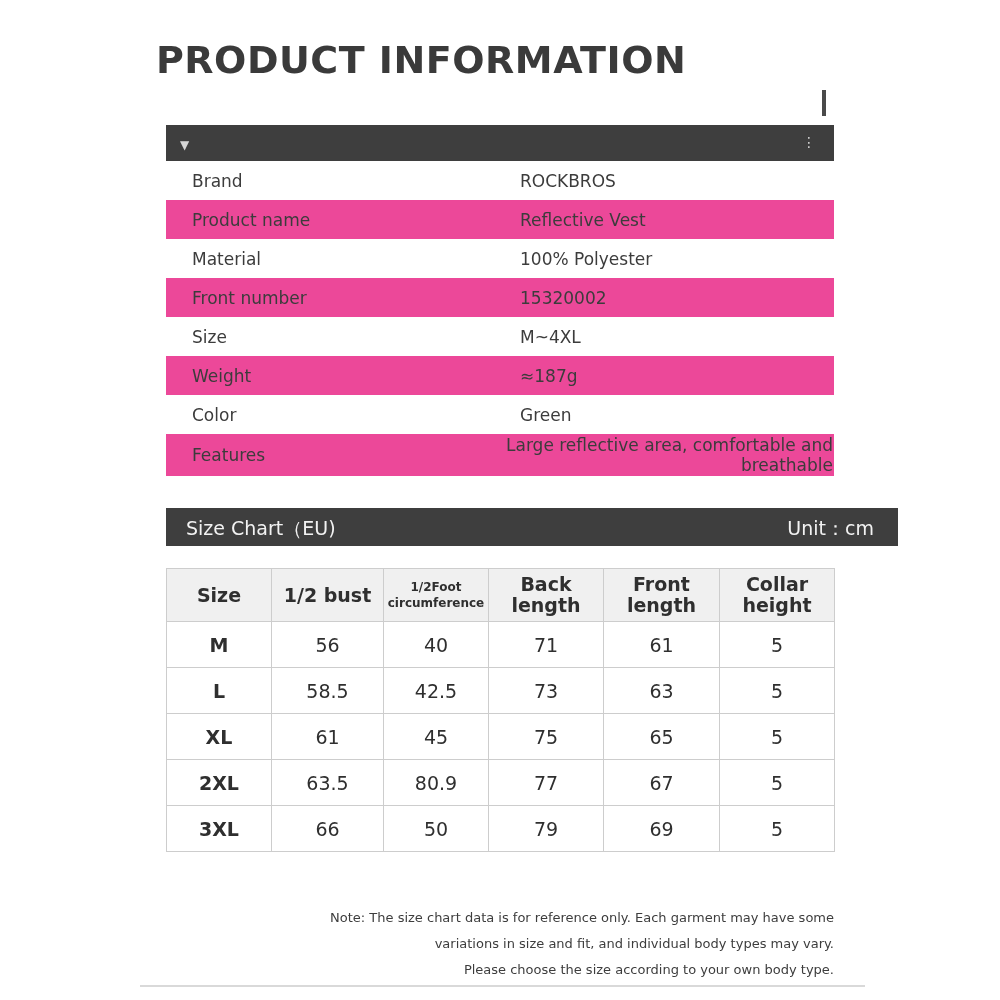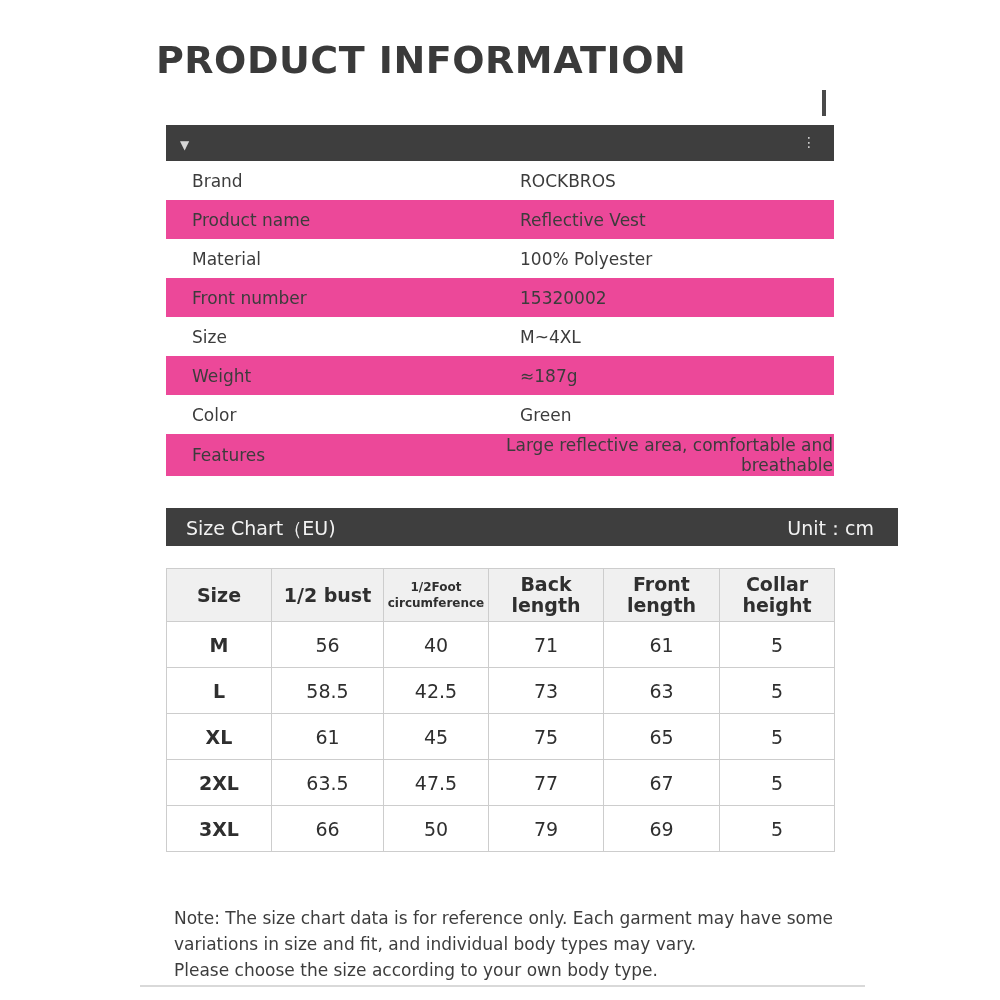--- a/index.html
+++ b/index.html
@@ -167,25 +167,25 @@
   .size-table tbody td.size-col {
     font-weight: bold;
   }
   .size-table tbody td {
     font-weight: normal;
   }
 
   
   .note {
     position: absolute;
-    left: 174px;
+    left: 166px;
     top: 905px;
     width: 668px;
-    text-align: left;
-    font-size: 17px;
+    text-align: right;
+    font-size: 13px;
     line-height: 26px;
     color: #3d3d3d;
   }
 
   
   .bottom-rule {
     position: absolute;
     left: 140px;
     top: 985px;
     width: 725px;
@@ -291,21 +291,21 @@
         <td class="size-col">XL</td>
         <td>61</td>
         <td>45</td>
         <td>75</td>
         <td>65</td>
         <td>5</td>
       </tr>
       <tr>
         <td class="size-col">2XL</td>
         <td>63.5</td>
-        <td>47.5</td>
+        <td>80.9</td>
         <td>77</td>
         <td>67</td>
         <td>5</td>
       </tr>
       <tr>
         <td class="size-col">3XL</td>
         <td>66</td>
         <td>50</td>
         <td>79</td>
         <td>69</td>

